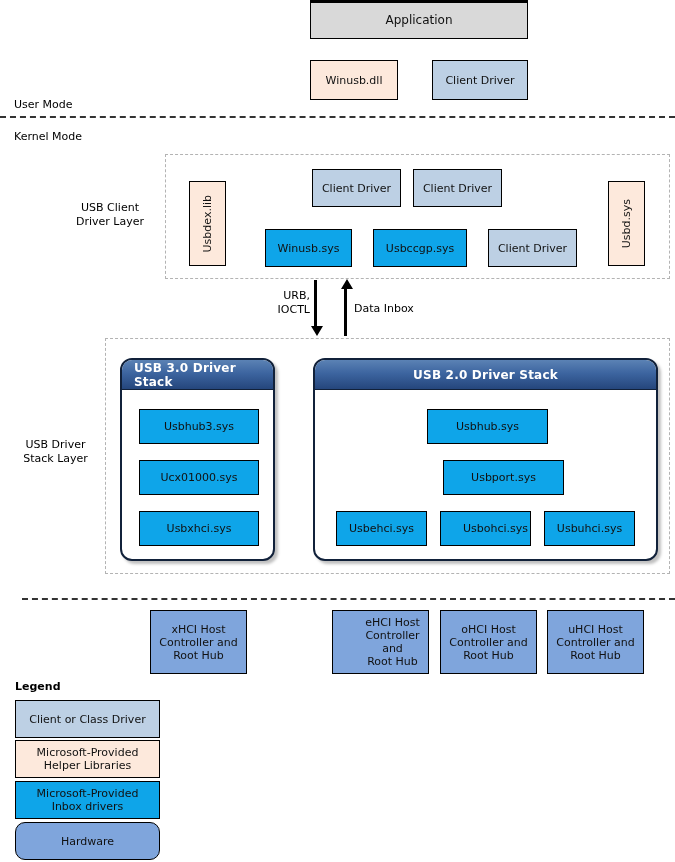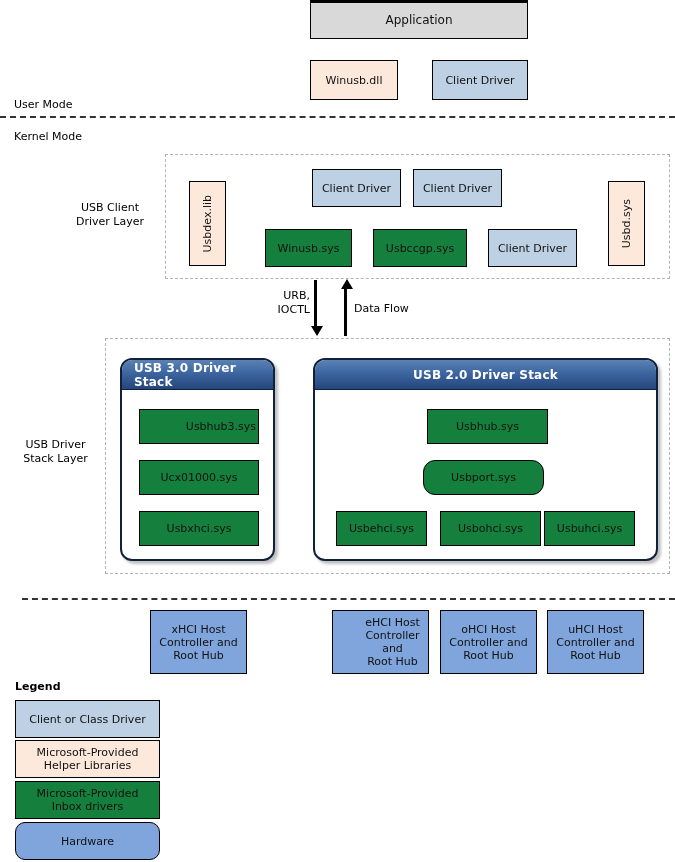--- a/index.html
+++ b/index.html
@@ -15,21 +15,21 @@
     border:1px solid #000;
     display:flex;align-items:center;justify-content:center;
     text-align:center;
     font-size:11px;line-height:13px;
     color:#111;
     padding:1px 2px;
   }
   .box.app{background:#d9d9d9;border-top:3px solid #000;text-align:right;}
   .c-client{background:#bdd0e4;}   
   .c-helper{background:#fde9dc;}   
-  .c-inbox{background:#15803d;}    
+  .c-inbox{background:#0ea5e9;}    
   .c-hw{background:#7fa5dc;}       
 
   .vert{writing-mode:vertical-rl;transform:rotate(180deg);}
 
   
   .dashline{
     position:absolute;height:0;
     border-top:2px dashed #333;
   }
   
@@ -135,61 +135,61 @@
 <div class="arrow-line" style="left:314px;top:280px;height:48px;"></div>
 <div class="arrow-head down" style="left:310.5px;top:326px;"></div>
 
 <div class="arrow-line" style="left:344px;top:288px;height:48px;"></div>
 <div class="arrow-head up" style="left:340.5px;top:279px;"></div>
 
 <div class="arrow-lbl" style="left:266px;top:289px;text-align:right;width:44px;">
   <div>URB,</div>
   <div>IOCTL</div>
 </div>
-<div class="arrow-lbl" style="left:354px;top:302px;">Data Flow</div>
+<div class="arrow-lbl" style="left:354px;top:302px;">Data Inbox</div>
 
 <div class="dashbox" style="left:105px;top:338px;width:565px;height:236px;"></div>
 
 <div class="lbl c" style="left:8px;top:438px;width:95px;">
   <div>USB Driver</div>
   <div>Stack Layer</div>
 </div>
 
 <div class="stack" style="left:120px;top:358px;width:155px;height:203px;">
   <div class="stack-title left" style="height:30px;">
     <span>USB 3.0 Driver Stack</span>
   </div>
   <div class="stack-body" style="height:171px;">
-    <div class="box c-inbox" style="left:17px;top:19px;width:120px;height:35px;justify-content:flex-end;">
+    <div class="box c-inbox" style="left:17px;top:19px;width:120px;height:35px;">
       <span>Usbhub3.sys</span>
     </div>
     <div class="box c-inbox" style="left:17px;top:70px;width:120px;height:35px;">
       <span>Ucx01000.sys</span>
     </div>
     <div class="box c-inbox" style="left:17px;top:121px;width:120px;height:35px;">
       <span>Usbxhci.sys</span>
     </div>
   </div>
 </div>
 
 <div class="stack" style="left:313px;top:358px;width:345px;height:203px;">
   <div class="stack-title center" style="height:30px;">
     <span>USB 2.0 Driver Stack</span>
   </div>
   <div class="stack-body" style="height:171px;">
     <div class="box c-inbox" style="left:112px;top:19px;width:121px;height:35px;">
       <span>Usbhub.sys</span>
     </div>
-    <div class="box c-inbox" style="left:108px;top:70px;width:121px;height:35px;border-radius:12px;">
+    <div class="box c-inbox" style="left:128px;top:70px;width:121px;height:35px;">
       <span>Usbport.sys</span>
     </div>
     <div class="box c-inbox" style="left:21px;top:121px;width:91px;height:35px;">
       <span>Usbehci.sys</span>
     </div>
-    <div class="box c-inbox" style="left:125px;top:121px;width:101px;height:35px;">
+    <div class="box c-inbox" style="left:125px;top:121px;width:91px;height:35px;justify-content:flex-end;">
       <span>Usbohci.sys</span>
     </div>
     <div class="box c-inbox" style="left:229px;top:121px;width:91px;height:35px;">
       <span>Usbuhci.sys</span>
     </div>
   </div>
 </div>
 
 <div class="dashline" style="left:22px;top:598px;width:653px;"></div>
 

